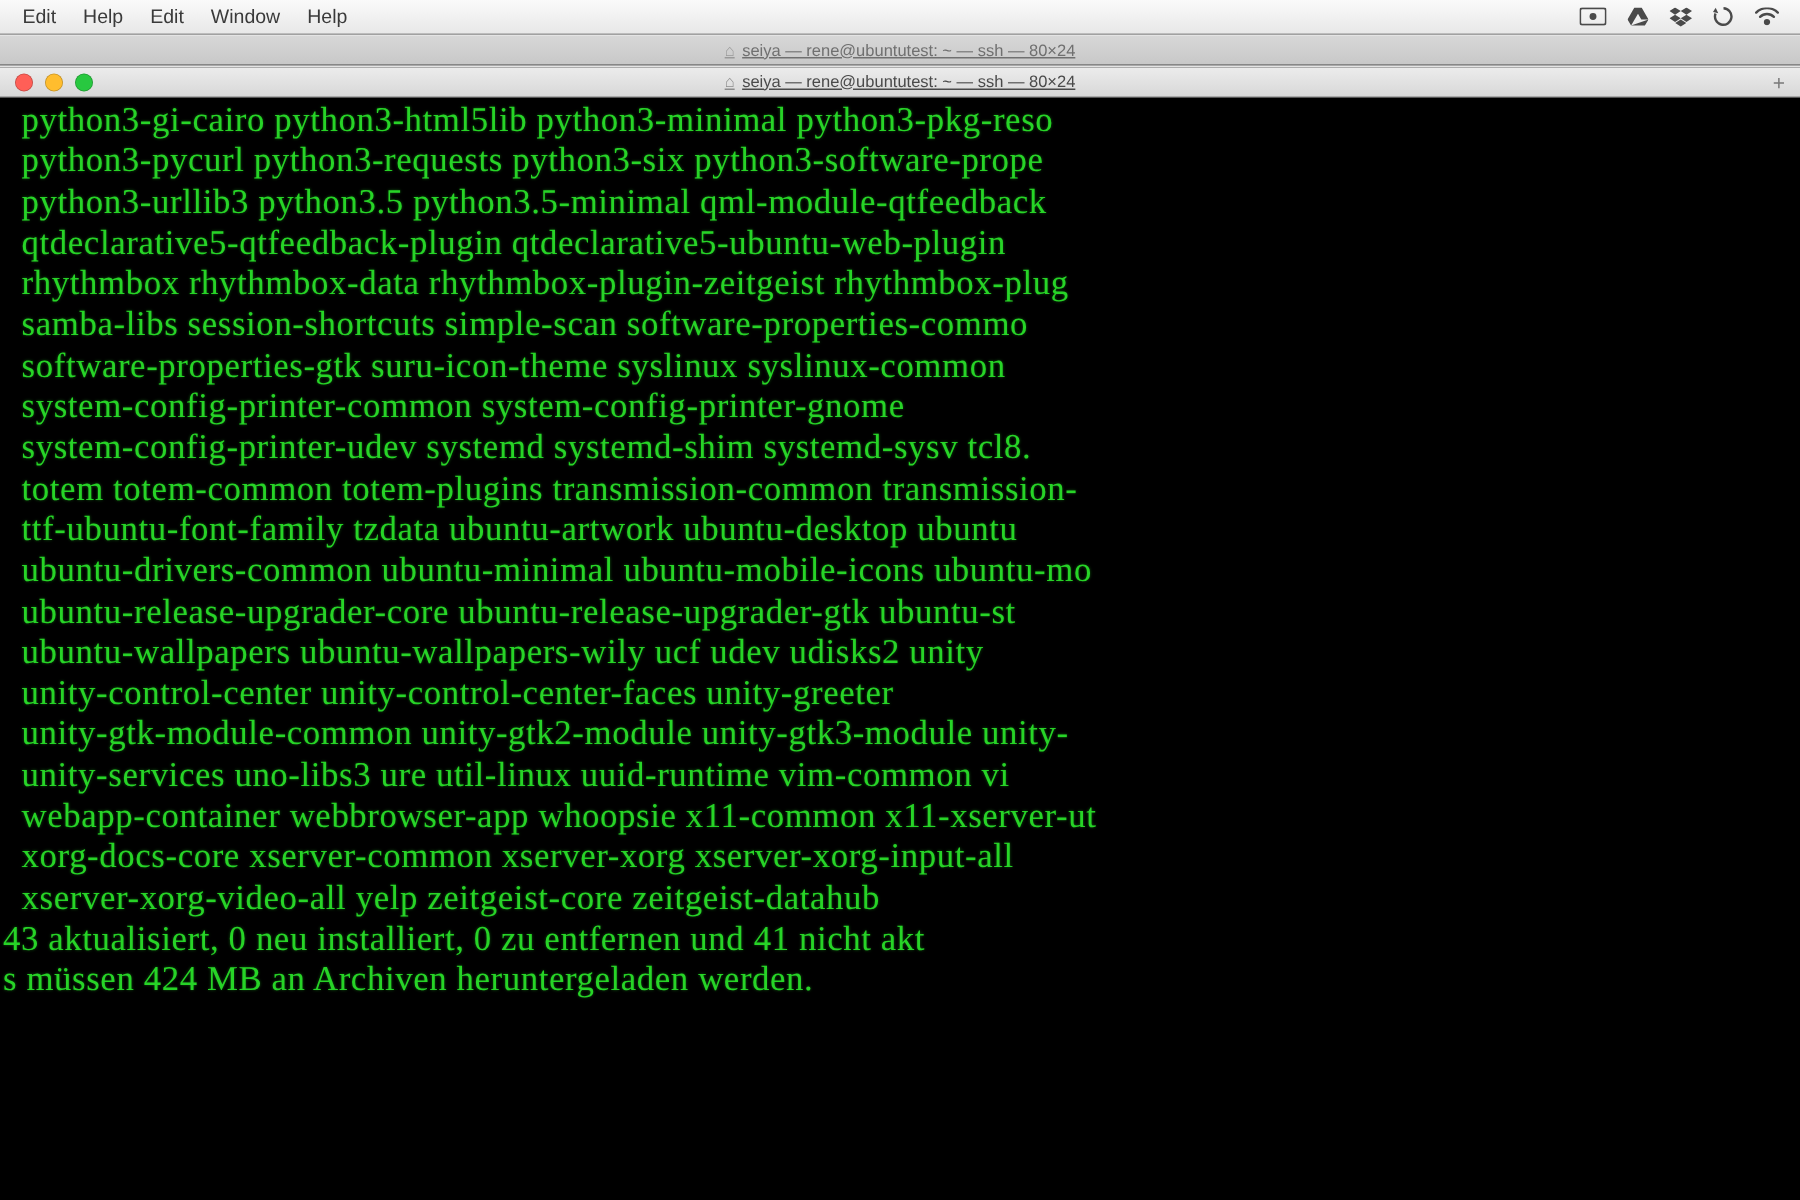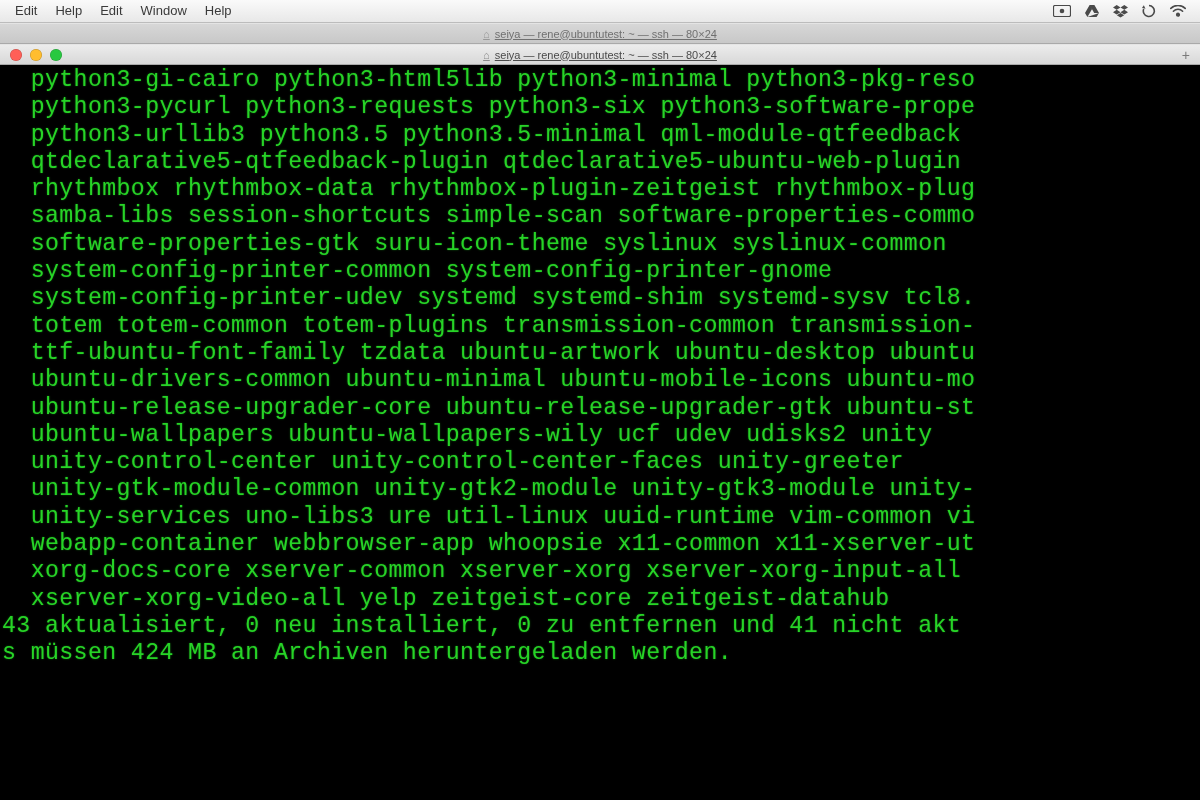--- a/index.html
+++ b/index.html
@@ -66,21 +66,21 @@
   .terminal{
     background:#000;
     width:100%;
     height:calc(800px - 22px - 19px - 19px);
     padding:2px 0 0 2px;
     box-sizing:border-box;
     overflow:hidden;
   }
   .terminal pre{
     margin:0;
-    font-family:Liberation Mono, monospace;
+    font-family:Liberation Serif, serif;
     font-size:23.2px;
     line-height:27.3px;
     letter-spacing:.4px;
     color:#27d427;
     text-shadow:0 0 2px rgba(39,212,39,.45);
     white-space:pre;
   }
 </style>
 </head>
 <body>

